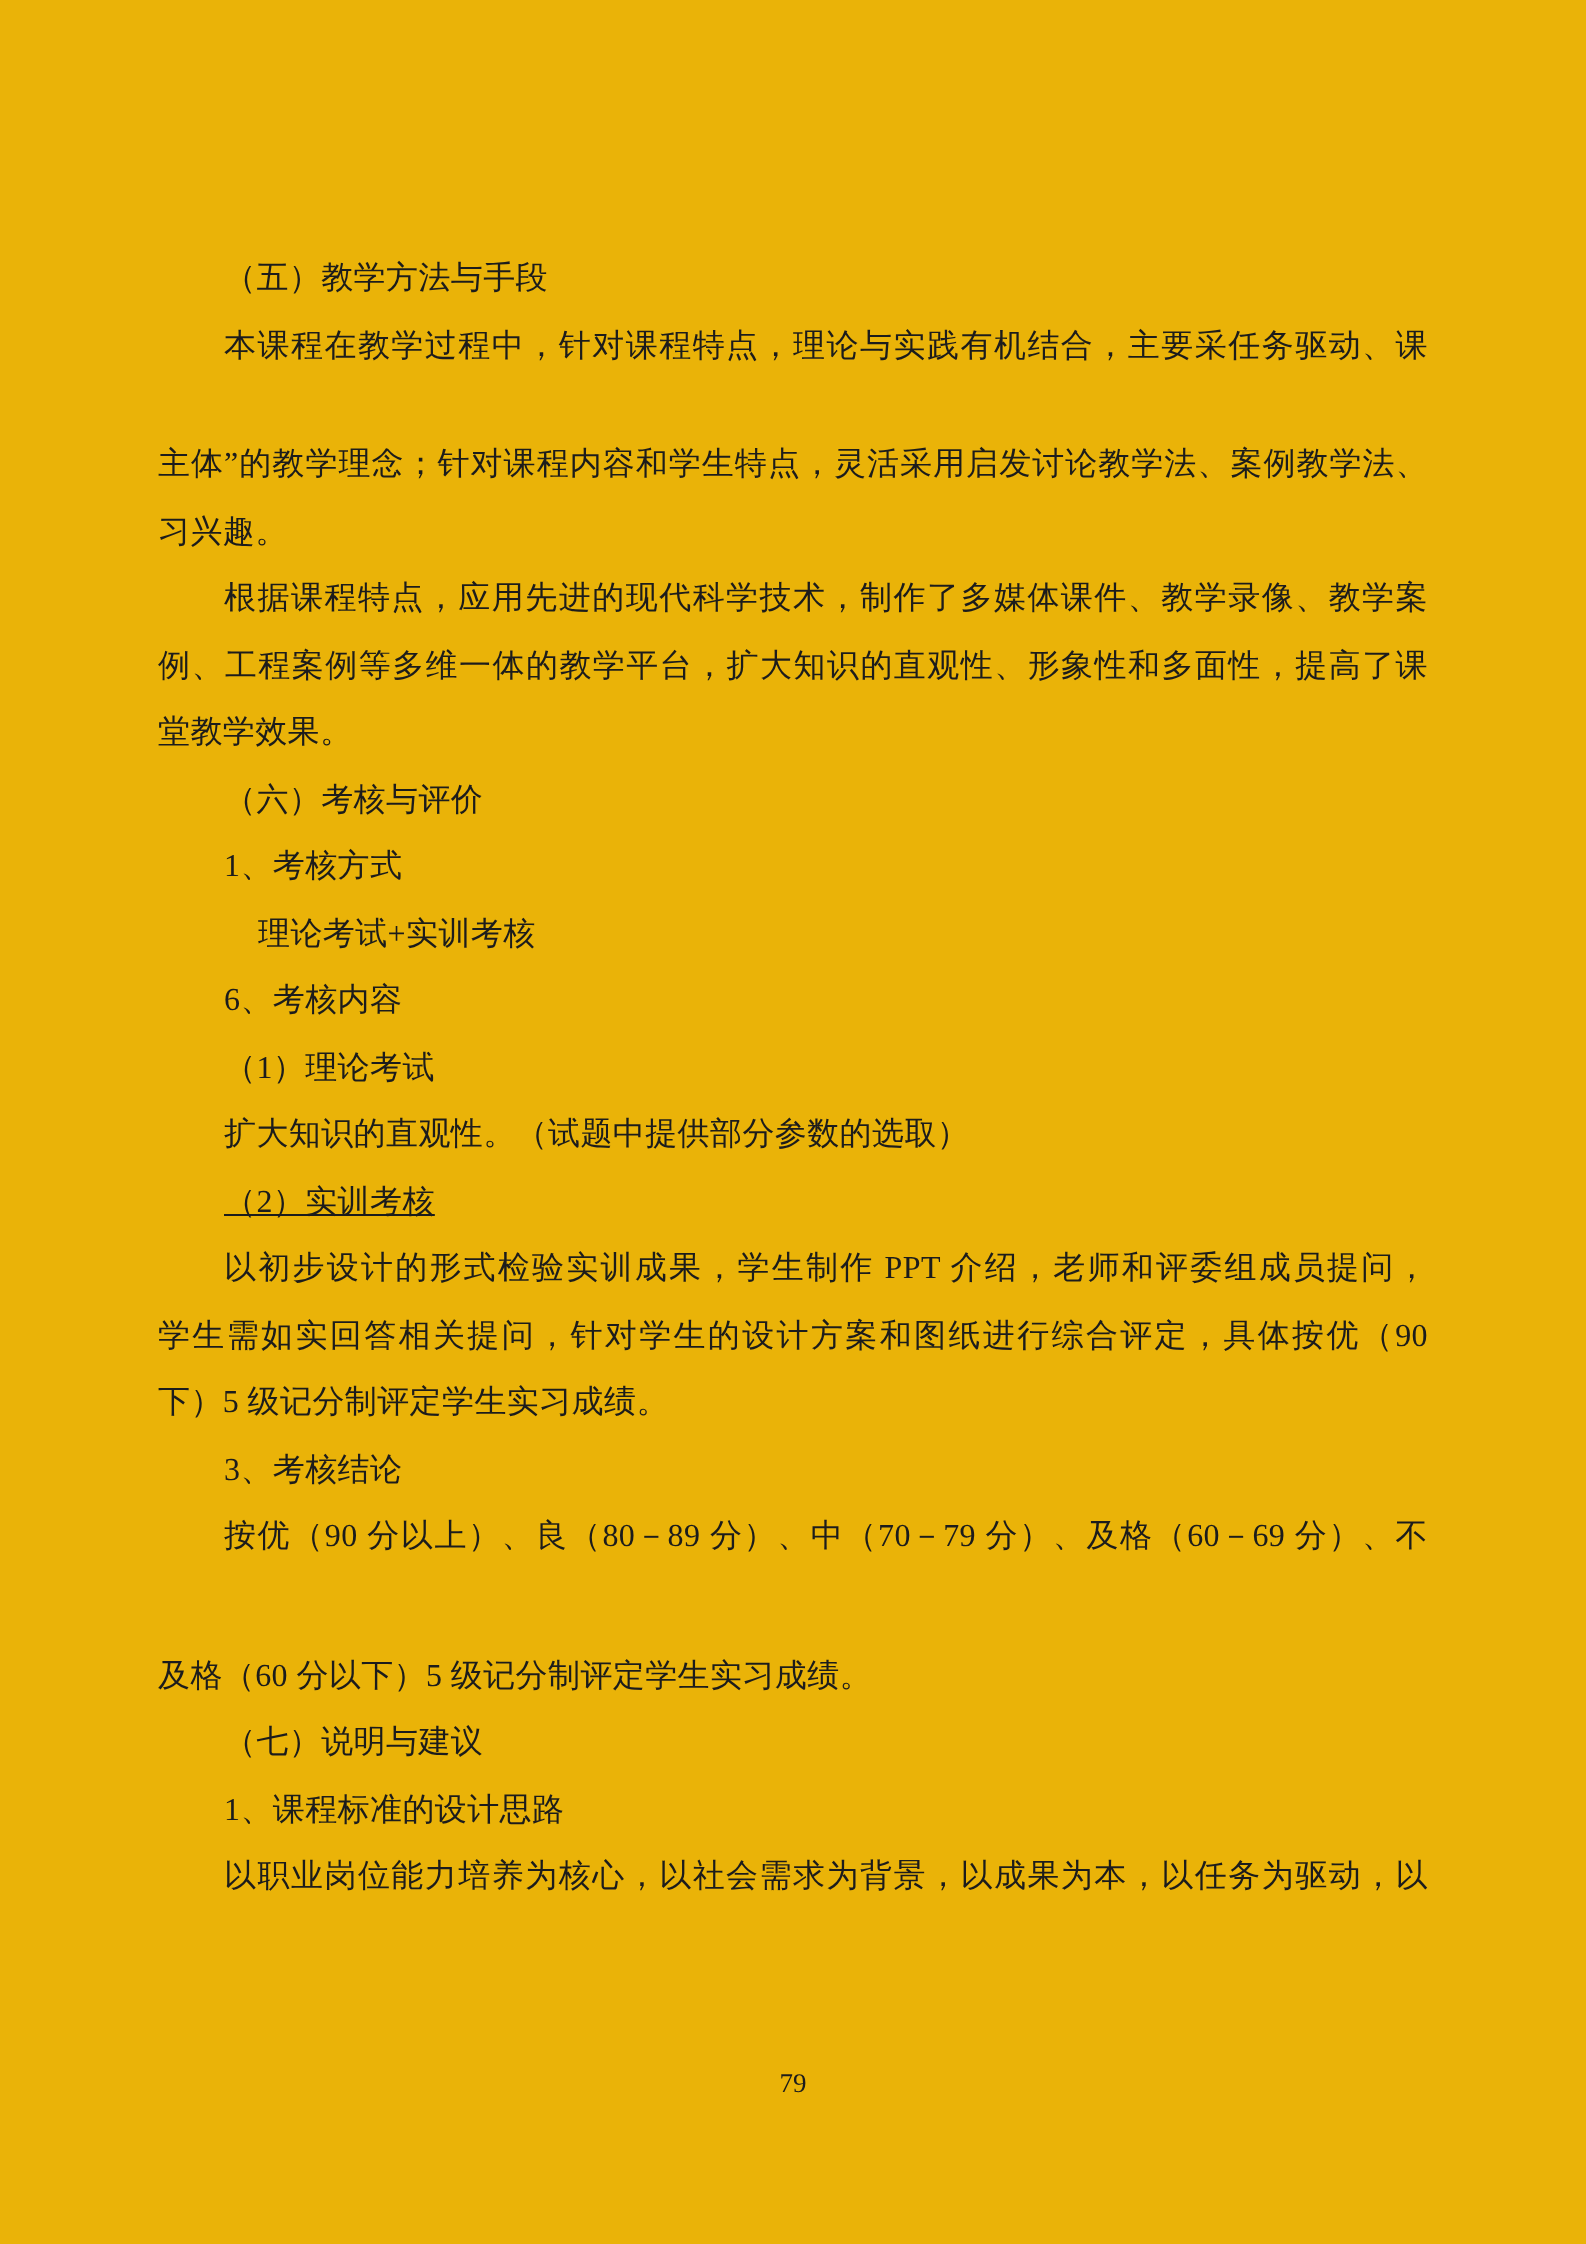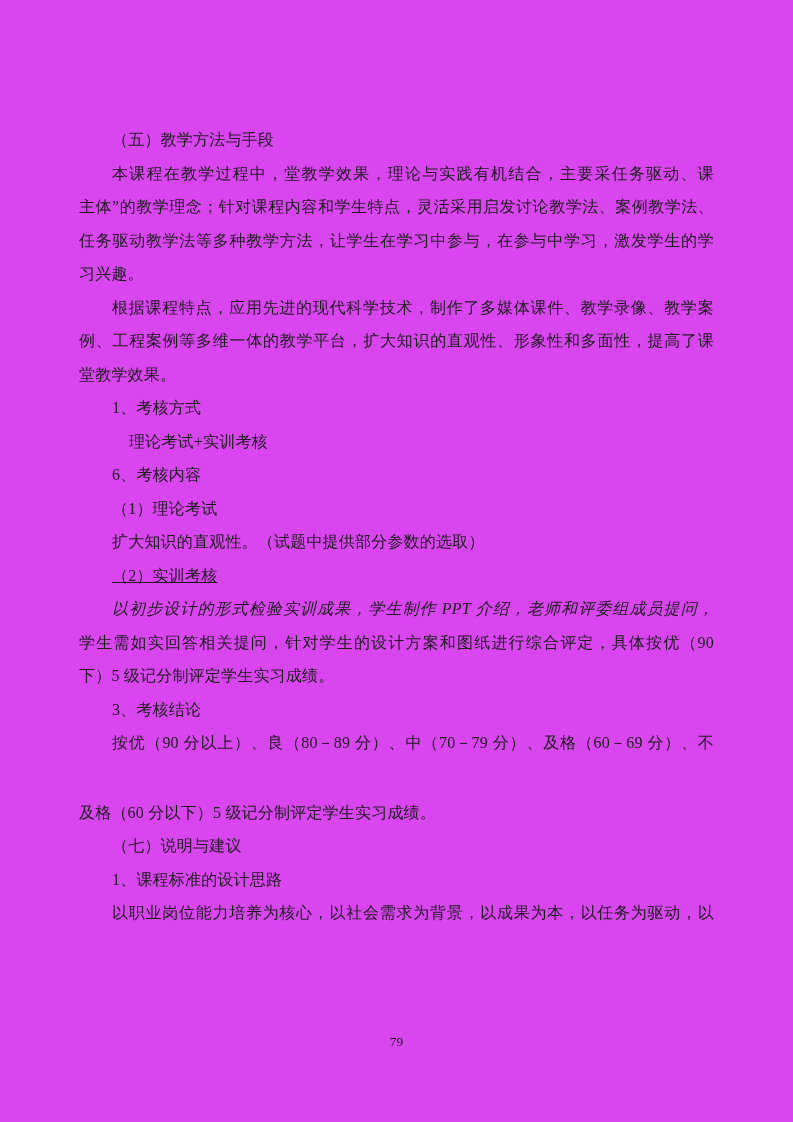--- a/index.html
+++ b/index.html
@@ -13,21 +13,21 @@
     position: relative;
     overflow: hidden;
     font-family: "Liberation Serif", "DejaVu Serif", serif;
   }
   .page {
     position: absolute;
     left: 0;
     top: 0;
     width: 793px;
     height: 1122px;
-    background: #d946ef;
+    background: #eab308;
   }
   .text-block {
     position: absolute;
     left: 79px;
     top: 123px;
     width: 635px;
     font-size: 16px;
     line-height: 33.5px;
     color: #1c1c1c;
     letter-spacing: 0.2px;
@@ -50,34 +50,34 @@
     line-height: 20px;
     color: #1c1c1c;
   }
 </style>
 </head>
 <body style="background: rgb(255, 255, 255);">
 
 <div class="page">
   <main class="text-block" style="color: rgb(28, 28, 28);">
       <div class="line" style="text-indent: 33px;">（五）教学方法与手段</div>
-      <div class="line j" style="text-indent: 33px;">本课程在教学过程中，堂教学效果，理论与实践有机结合，主要采任务驱动、课</div>
-      <div class="line j" style="text-indent: 0px;">主体”的教学理念；针对课程内容和学生特点，灵活采用启发讨论教学法、案例教学法、</div>
-      <div class="line j" style="text-indent: 0px;">任务驱动教学法等多种教学方法，让学生在学习中参与，在参与中学习，激发学生的学</div>
+      <div class="line j" style="text-indent: 33px;">本课程在教学过程中，针对课程特点，理论与实践有机结合，主要采任务驱动、课</div>
+      <div class="line j" style="text-indent: 0px; margin-top: 26px;">主体”的教学理念；针对课程内容和学生特点，灵活采用启发讨论教学法、案例教学法、</div>
       <div class="line" style="text-indent: 0px;">习兴趣。</div>
       <div class="line j" style="text-indent: 33px;">根据课程特点，应用先进的现代科学技术，制作了多媒体课件、教学录像、教学案</div>
       <div class="line j" style="text-indent: 0px;">例、工程案例等多维一体的教学平台，扩大知识的直观性、形象性和多面性，提高了课</div>
       <div class="line" style="text-indent: 0px;">堂教学效果。</div>
+      <div class="line" style="text-indent: 33px;">（六）考核与评价</div>
       <div class="line" style="text-indent: 33px;">1、考核方式</div>
       <div class="line" style="text-indent: 50px;">理论考试+实训考核</div>
       <div class="line" style="text-indent: 33px;">6、考核内容</div>
       <div class="line" style="text-indent: 33px;">（1）理论考试</div>
       <div class="line" style="text-indent: 33px;">扩大知识的直观性。（试题中提供部分参数的选取）</div>
       <div class="line" style="text-indent: 33px; text-decoration: underline;">（2）实训考核</div>
-      <div class="line j" style="text-indent: 33px; font-style: italic;">以初步设计的形式检验实训成果，学生制作 PPT 介绍，老师和评委组成员提问，</div>
+      <div class="line j" style="text-indent: 33px;">以初步设计的形式检验实训成果，学生制作 PPT 介绍，老师和评委组成员提问，</div>
       <div class="line j" style="text-indent: 0px;">学生需如实回答相关提问，针对学生的设计方案和图纸进行综合评定，具体按优（90</div>
       <div class="line" style="text-indent: 0px;">下）5 级记分制评定学生实习成绩。</div>
       <div class="line" style="text-indent: 33px;">3、考核结论</div>
       <div class="line j" style="text-indent: 33px;">按优（90 分以上）、良（80－89 分）、中（70－79 分）、及格（60－69 分）、不</div>
       <div class="line" style="text-indent: 0px; margin-top: 36px;">及格（60 分以下）5 级记分制评定学生实习成绩。</div>
       <div class="line" style="text-indent: 33px;">（七）说明与建议</div>
       <div class="line" style="text-indent: 33px;">1、课程标准的设计思路</div>
       <div class="line j" style="text-indent: 33px;">以职业岗位能力培养为核心，以社会需求为背景，以成果为本，以任务为驱动，以</div>
     </main>
   <div class="page-number" style="color: rgb(28, 28, 28);">79</div>

